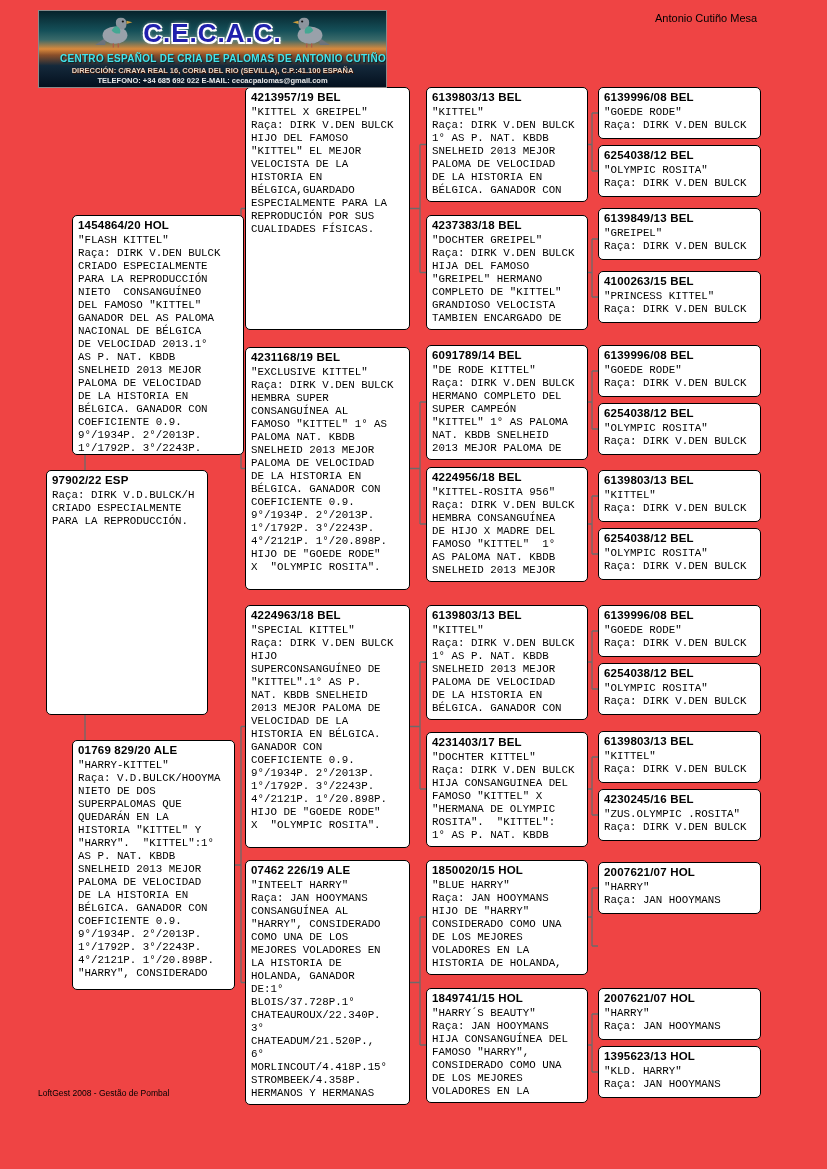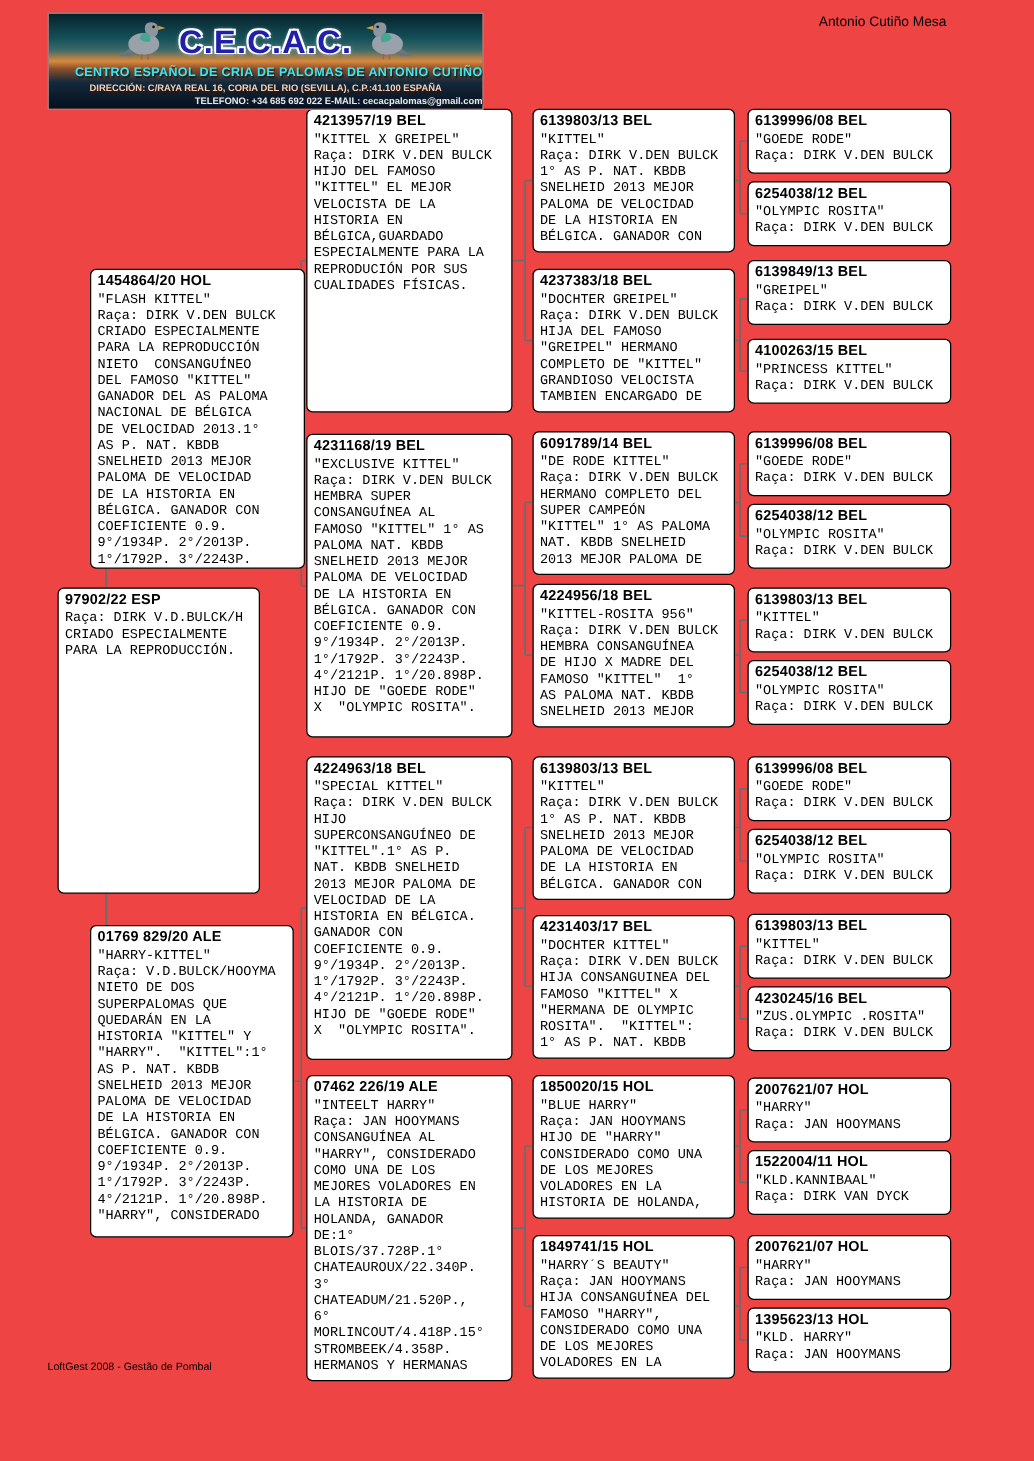--- a/index.html
+++ b/index.html
@@ -23,21 +23,21 @@
           display:flex;align-items:center;justify-content:center;gap:6px;}
   .cecac-title{font-family:"Liberation Sans",sans-serif;font-weight:bold;font-size:26px;
           letter-spacing:1px;color:#2020ad;
           text-shadow:-1.5px -1.5px 0 #fff,1.5px -1.5px 0 #fff,-1.5px 1.5px 0 #fff,
                       1.5px 1.5px 0 #fff,0 0 4px #fff;}
   .banner-sub{position:absolute;left:0;top:42px;width:100%;text-align:right;
           font-weight:bold;font-size:10px;letter-spacing:.3px;color:#43e4ec;
           text-shadow:1px 1px 1px #00222a;}
   .banner-line2{position:absolute;left:0;top:55px;width:100%;text-align:center;
           font-weight:bold;font-size:7.5px;color:#ecd2bc;text-shadow:1px 1px 0 #3a1408;}
-  .banner-line3{position:absolute;left:0;top:65px;width:100%;text-align:right;
+  .banner-line3{position:absolute;left:0;top:65px;width:100%;text-align:center;
           font-weight:bold;font-size:7.5px;color:#e8e8e8;text-shadow:1px 1px 0 #102030;}
   .pigeon{display:inline-block;}
   .pigeon.mirror{transform:scaleX(-1);}
   .breeder{position:absolute;left:655px;top:12px;font-size:11px;color:#000;z-index:2;}
   .credit{position:absolute;left:38px;top:1088px;font-size:8.5px;color:#000;z-index:2;}
 </style>
 </head>
 <body>
 
 <div class="page">
@@ -354,25 +354,20 @@
   <div class="box" style="left:598px;top:789px;width:163px;height:52px">
     <div class="ring">4230245/16 BEL</div>
     <div class="info">"ZUS.OLYMPIC .ROSITA"
 Raça: DIRK V.DEN BULCK</div>
   </div>
   <div class="box" style="left:598px;top:862px;width:163px;height:52px">
     <div class="ring">2007621/07 HOL</div>
     <div class="info">"HARRY"
 Raça: JAN HOOYMANS</div>
   </div>
-  <div class="box" style="left:598px;top:920px;width:163px;height:52px">
-    <div class="ring">1522004/11 HOL</div>
-    <div class="info">"KLD.KANNIBAAL"
-Raça: DIRK VAN DYCK</div>
-  </div>
   <div class="box" style="left:598px;top:988px;width:163px;height:52px">
     <div class="ring">2007621/07 HOL</div>
     <div class="info">"HARRY"
 Raça: JAN HOOYMANS</div>
   </div>
   <div class="box" style="left:598px;top:1046px;width:163px;height:52px">
     <div class="ring">1395623/13 HOL</div>
     <div class="info">"KLD. HARRY"
 Raça: JAN HOOYMANS</div>
   </div>

